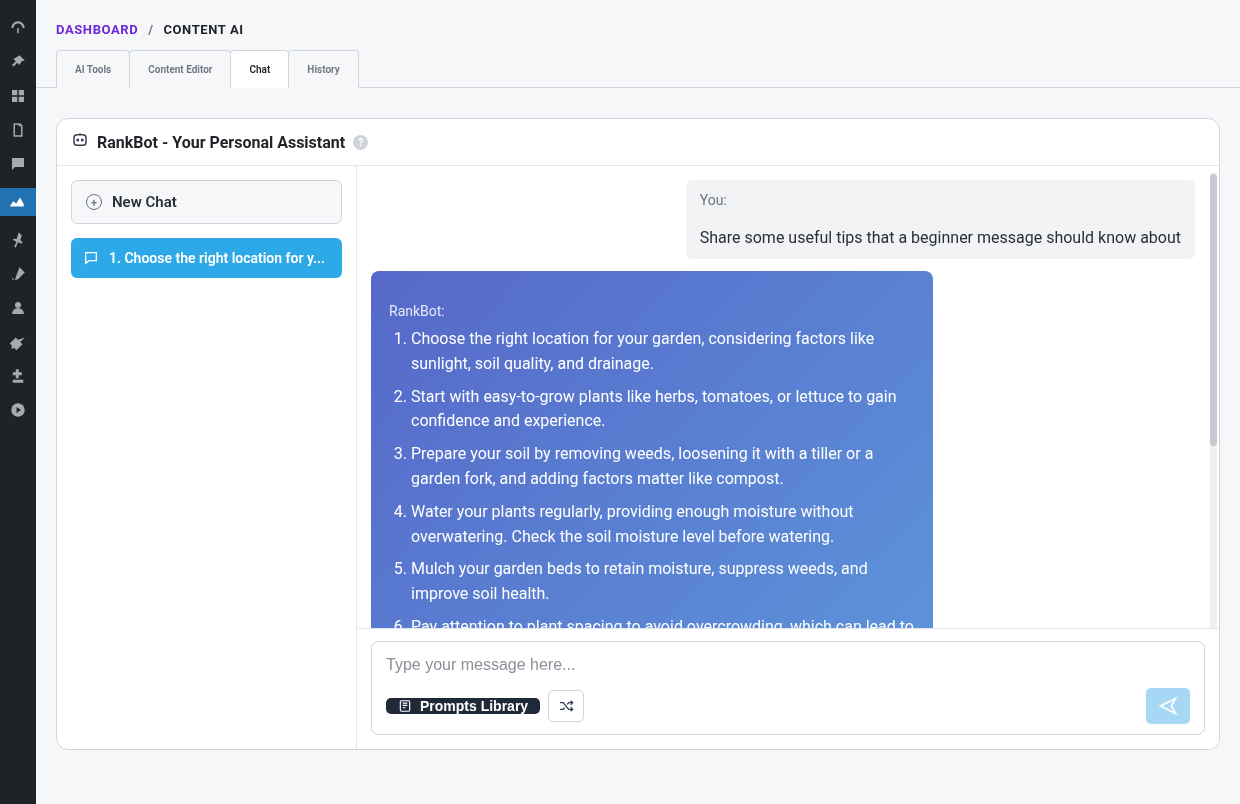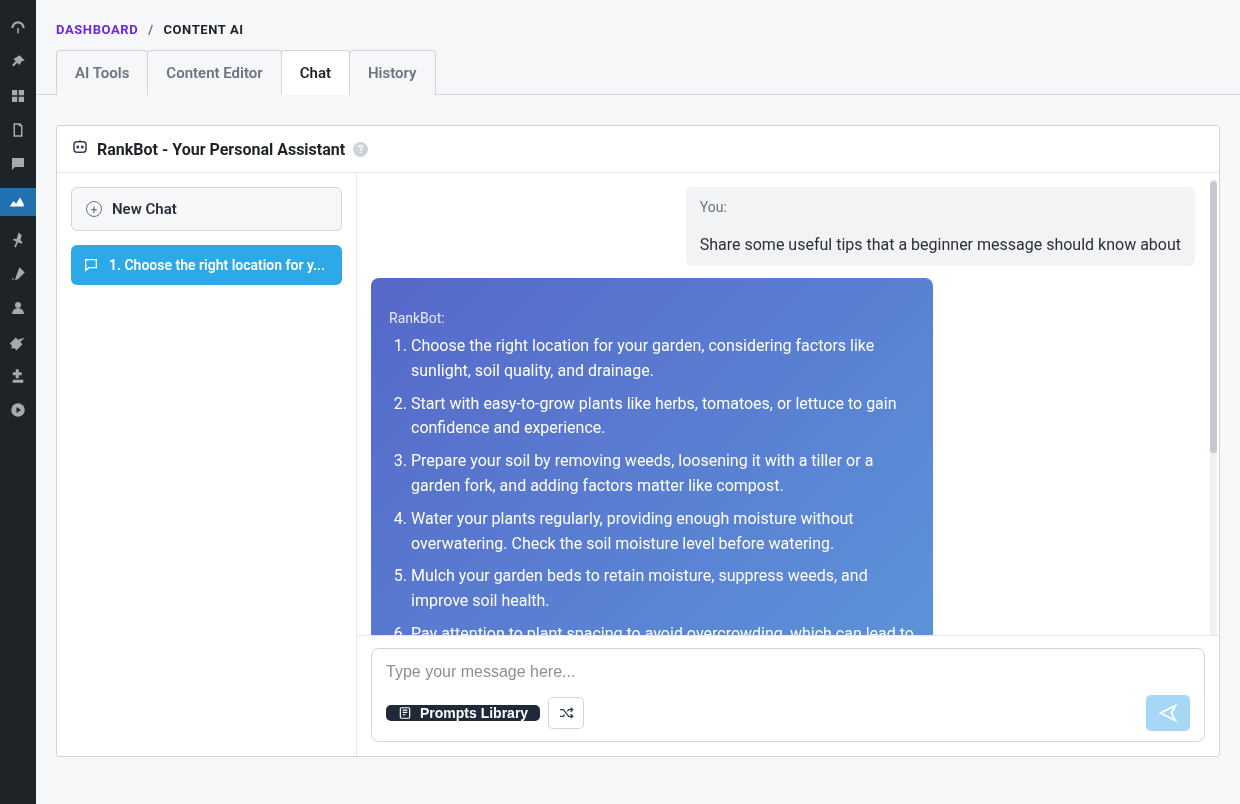--- a/index.html
+++ b/index.html
@@ -56,21 +56,21 @@
   .crumbs .crumb-current { color: #1f2328; }
   .crumbs .crumb-link { color: #6d28d9; cursor: pointer; }
 
   .tabs {
     display: flex;
     padding-left: 20px;
     border-bottom: 1px solid #d0d5dd;
   }
   .tab {
     padding: 13px 18px 12px;
-    font-size: 15px;
+    font-size: 10px;
     color: #6b7280;
     font-weight: 600;
     cursor: pointer;
     border: 1px solid transparent;
     border-bottom: none;
     position: relative;
     top: 1px;
     background: transparent;
   }
   .tab.active {
@@ -86,21 +86,21 @@
     border-right: 1px solid #d0d5dd;
     border-radius: 4px 4px 0 0;
     background: #f6f7f9;
   }
   .tabs .tab + .tab { margin-left: -1px; }
 
   .panel {
     margin: 30px 20px 0 20px;
     background: #fff;
     border: 1px solid #d0d5dd;
-    border-radius: 3px;
+    border-radius: 12px;
     height: 632px;
     display: flex;
     flex-direction: column;
     overflow: hidden;
   }
   .panel-header {
     display: flex;
     align-items: center;
     gap: 8px;
     padding: 12px 14px;

